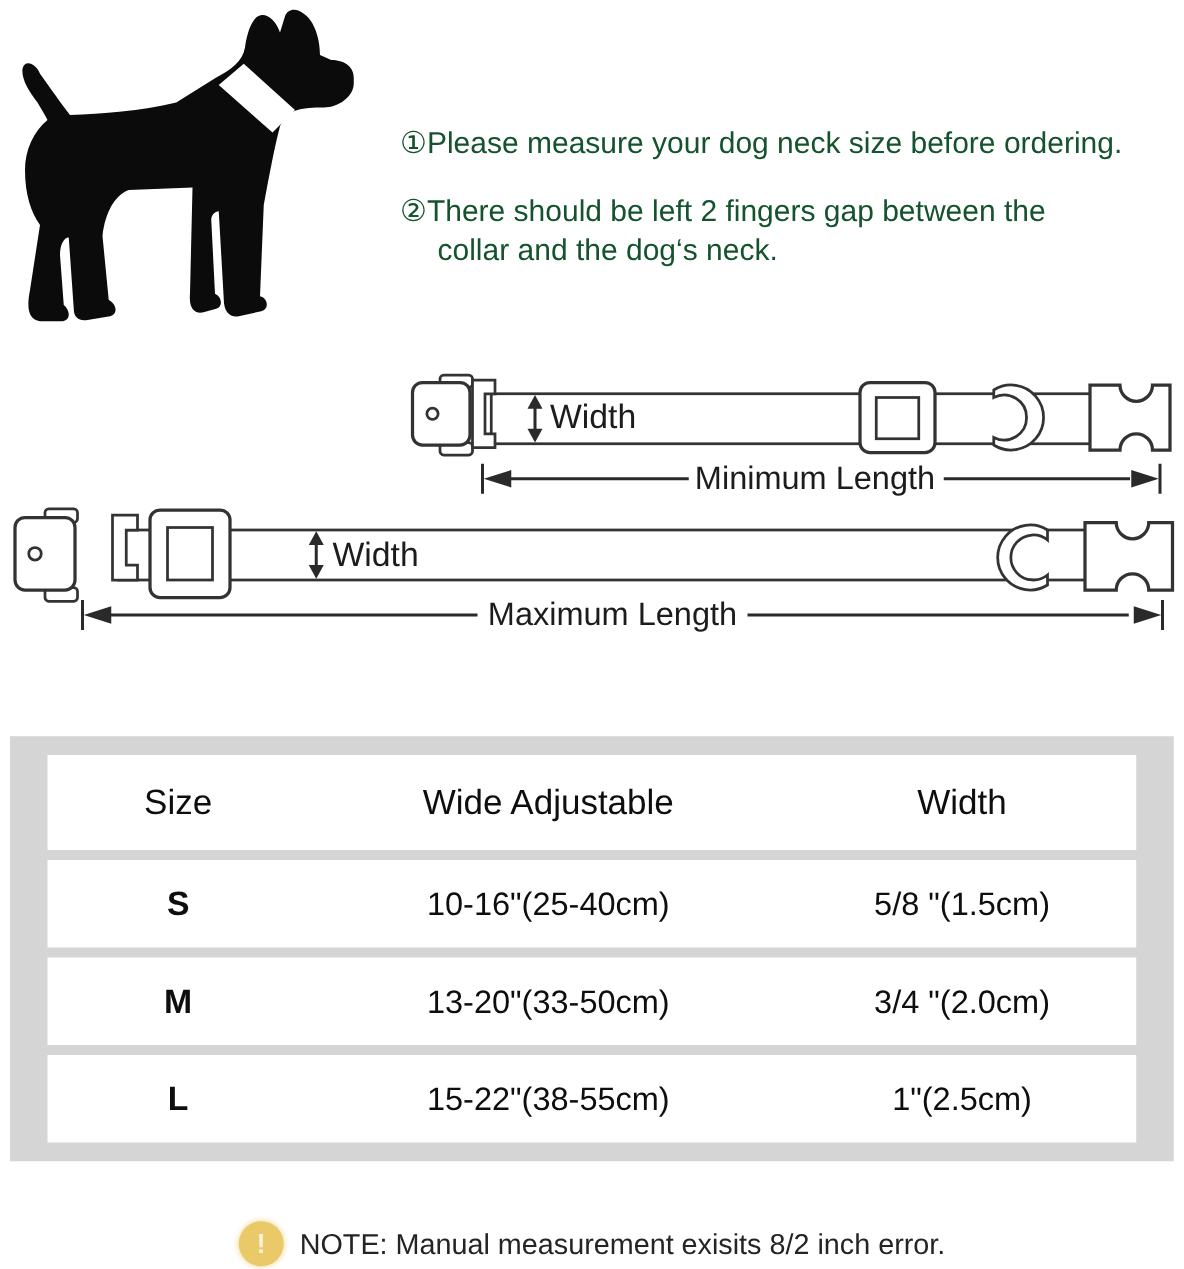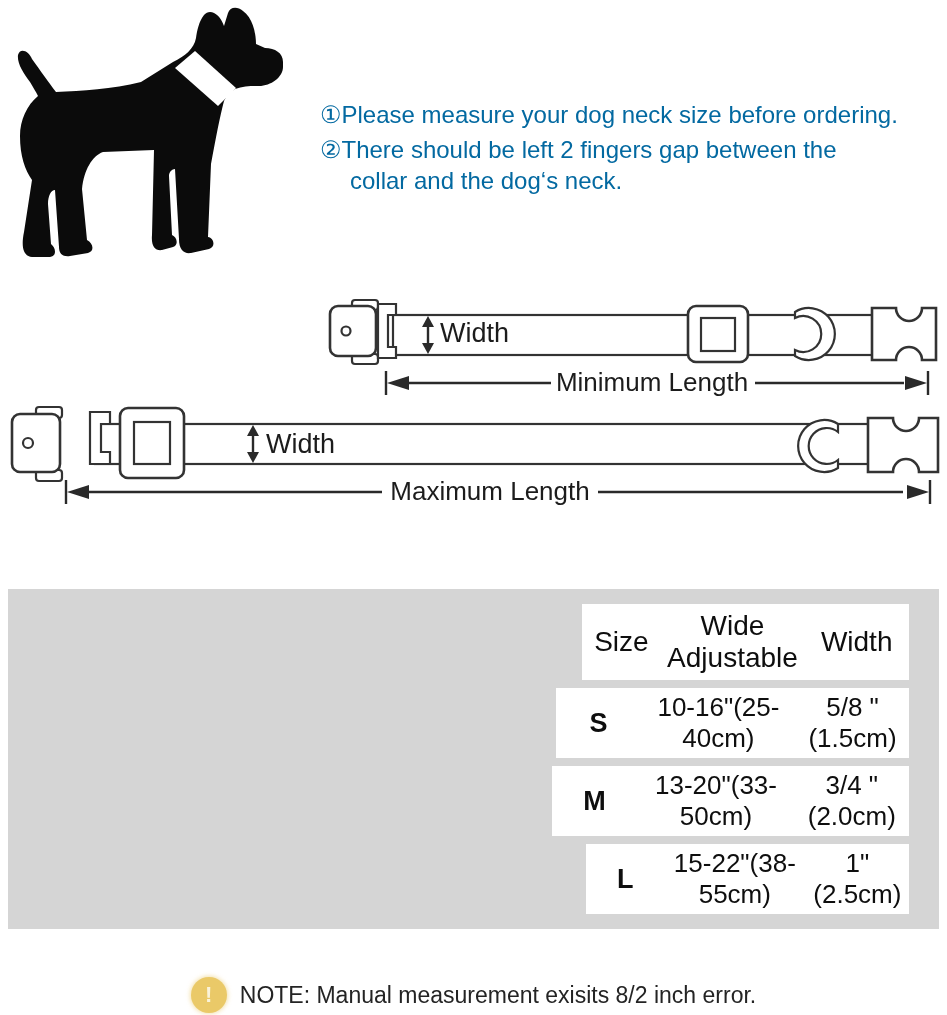--- a/index.html
+++ b/index.html
@@ -1,36 +1,36 @@
 <!DOCTYPE html>
 <html><head>
 <meta charset="utf-8">
 <style>
   html,body{margin:0;padding:0;background:#fff;}
   .canvas{
     position:relative;width:947px;height:1015px;background:#ffffff;overflow:hidden;
     font-family:"Liberation Sans", sans-serif;
   }
   
-  .instructions{position:absolute;left:320px;top:99px;color:#0369a1;font-size:24px;line-height:31px;}
-  .instr-line2{margin-top:4px;}
+  .instructions{position:absolute;left:320px;top:99px;color:#14532d;font-size:24px;line-height:31px;}
+  .instr-line2{margin-top:24px;}
   .instr-line3{padding-left:30px;}
   
   .diagram{position:absolute;left:0;top:285px;}
   .diagram .outline{fill:#ffffff;stroke:#333333;stroke-width:2.6px;}
   .diagram .outline-thin{fill:#ffffff;stroke:#333333;stroke-width:2.2px;}
   .diagram .dim{stroke:#2a2a2a;stroke-width:2.4px;}
   .diagram .arrowhead{fill:#2a2a2a;stroke:none;}
   .diagram text{font-family:"Liberation Sans", sans-serif;fill:#1c1c1c;}
   .diagram .width-label{font-size:27px;}
   .diagram .len-label{font-size:26px;}
   
   .size-table{
     position:absolute;left:8px;top:589px;width:931px;height:340px;background:#d5d5d5;
-    box-sizing:border-box;padding:15px 30px;display:flex;flex-direction:column;gap:8px;align-items:flex-end;
+    box-sizing:border-box;padding:15px 30px;display:flex;flex-direction:column;gap:8px;
   }
   .t-row{background:#ffffff;display:flex;align-items:center;color:#0e0e0e;}
   .t-row.header{height:76px;font-size:28px;}
   .t-row.body{height:70px;font-size:26px;}
   .c1{width:24%;text-align:center;}
   .c2{width:44%;text-align:center;}
   .c3{width:32%;text-align:center;}
   .size-letter{font-weight:bold;font-size:27px;}
   
   .note{position:absolute;left:0;top:973px;width:947px;height:44px;display:flex;align-items:center;justify-content:center;gap:13px;}

